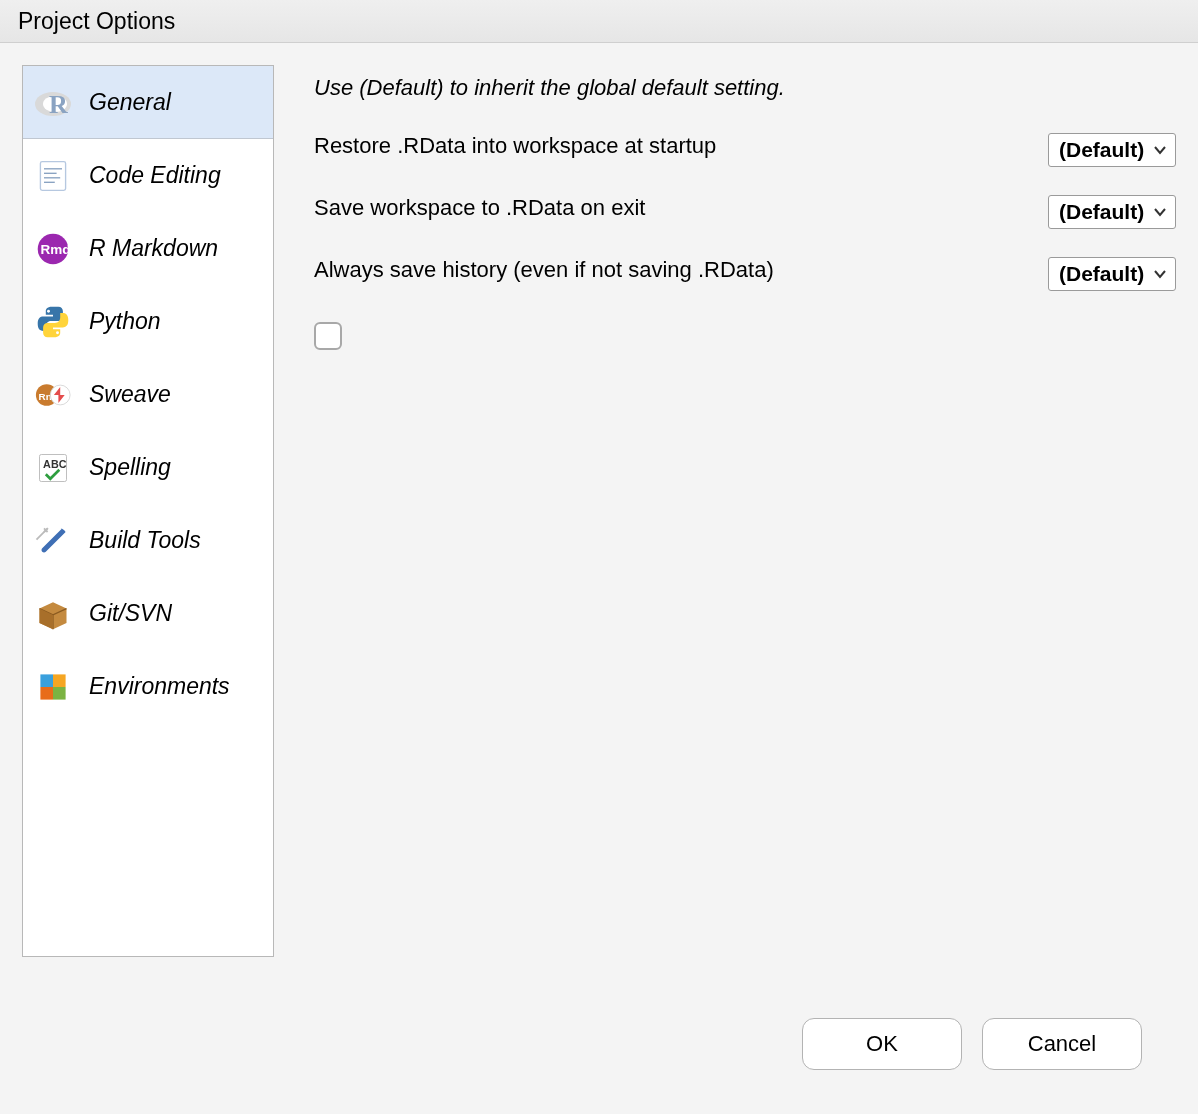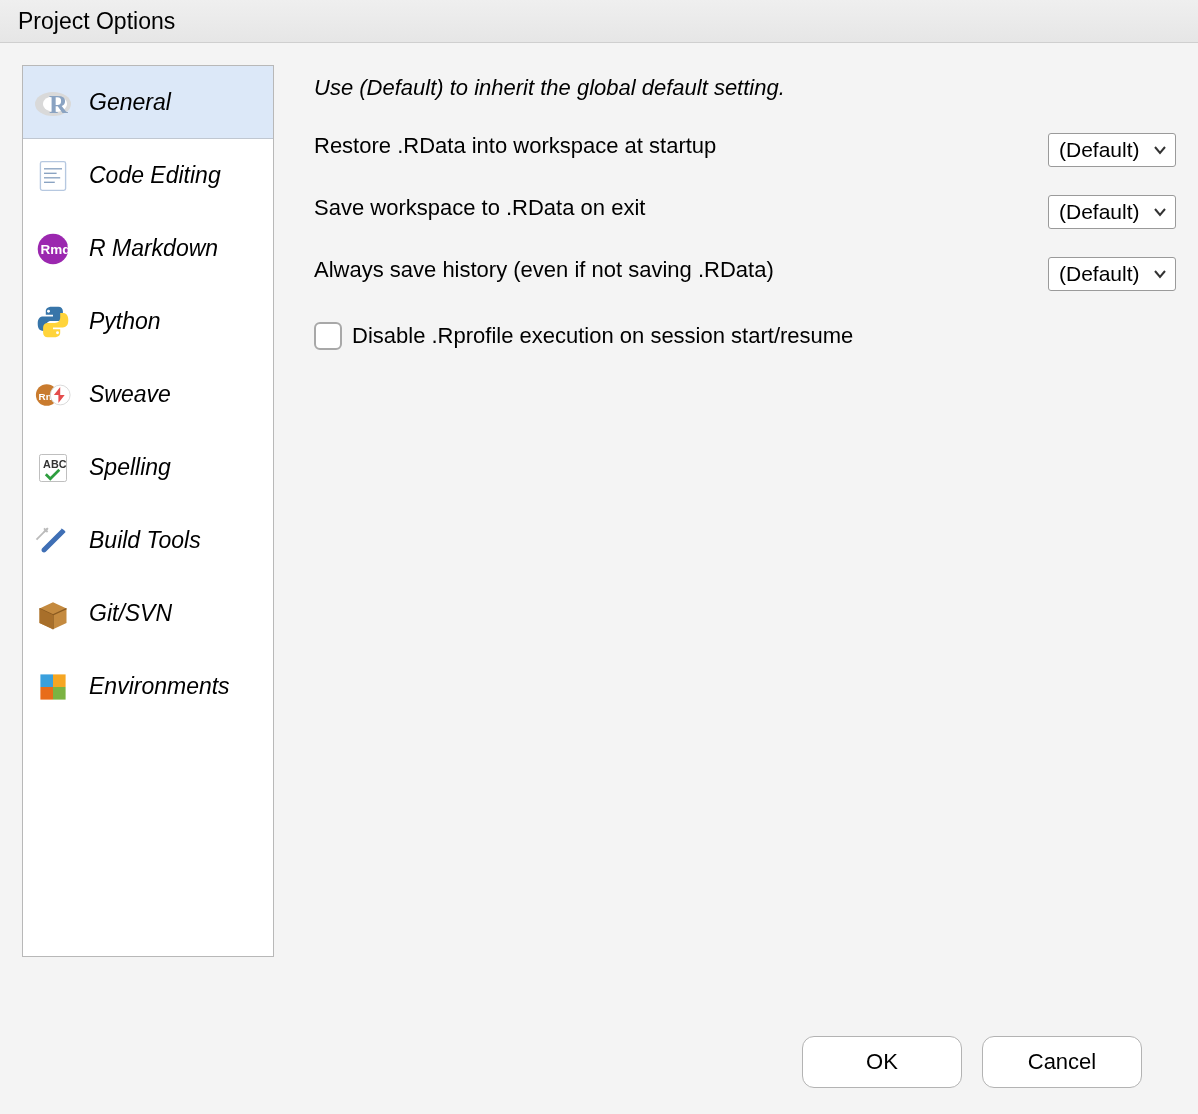--- a/index.html
+++ b/index.html
@@ -82,20 +82,21 @@
     border-radius: 3px;
     background: #fff;
     padding: 4px 8px 4px 10px;
     display: inline-flex;
     align-items: center;
     gap: 2px;
     font-size: 21px;
     min-width: 128px;
     justify-content: space-between;
     cursor: pointer;
+    font-weight: bold;
   }
   .chev {
     width: 14px;
     height: 14px;
   }
   .check-row {
     display: flex;
     align-items: flex-start;
     gap: 10px;
     margin-bottom: 26px;
@@ -110,21 +111,21 @@
     margin-top: 3px;
     cursor: pointer;
   }
   .check-label {
     font-size: 22px;
     line-height: 1.55;
     max-width: 540px;
   }
   .footer {
     position: absolute;
-    bottom: 26px;
+    bottom: 44px;
     right: 56px;
     display: flex;
     gap: 20px;
   }
   .btn {
     min-width: 160px;
     height: 52px;
     border: 1px solid #b3b3b3;
     border-radius: 12px;
     background: #fff;
@@ -278,21 +279,20 @@
       <div class="select">
         <span>(Default)</span>
         <svg class="chev" viewBox="0 0 14 14">
             <path d="M2 4 l5 6 l5 -6" stroke="#333" stroke-width="2" fill="none"></path>
           </svg>
       </div>
     </div>
 
     <div class="check-row">
       <div class="checkbox"></div>
-      <span class="check-label">Disable .Rprofile execution on session start/resume</span>
     </div>
 
 
   </div>
 </div>
 
 <div class="footer">
   <div class="btn">
     <span>OK</span>
   </div>

